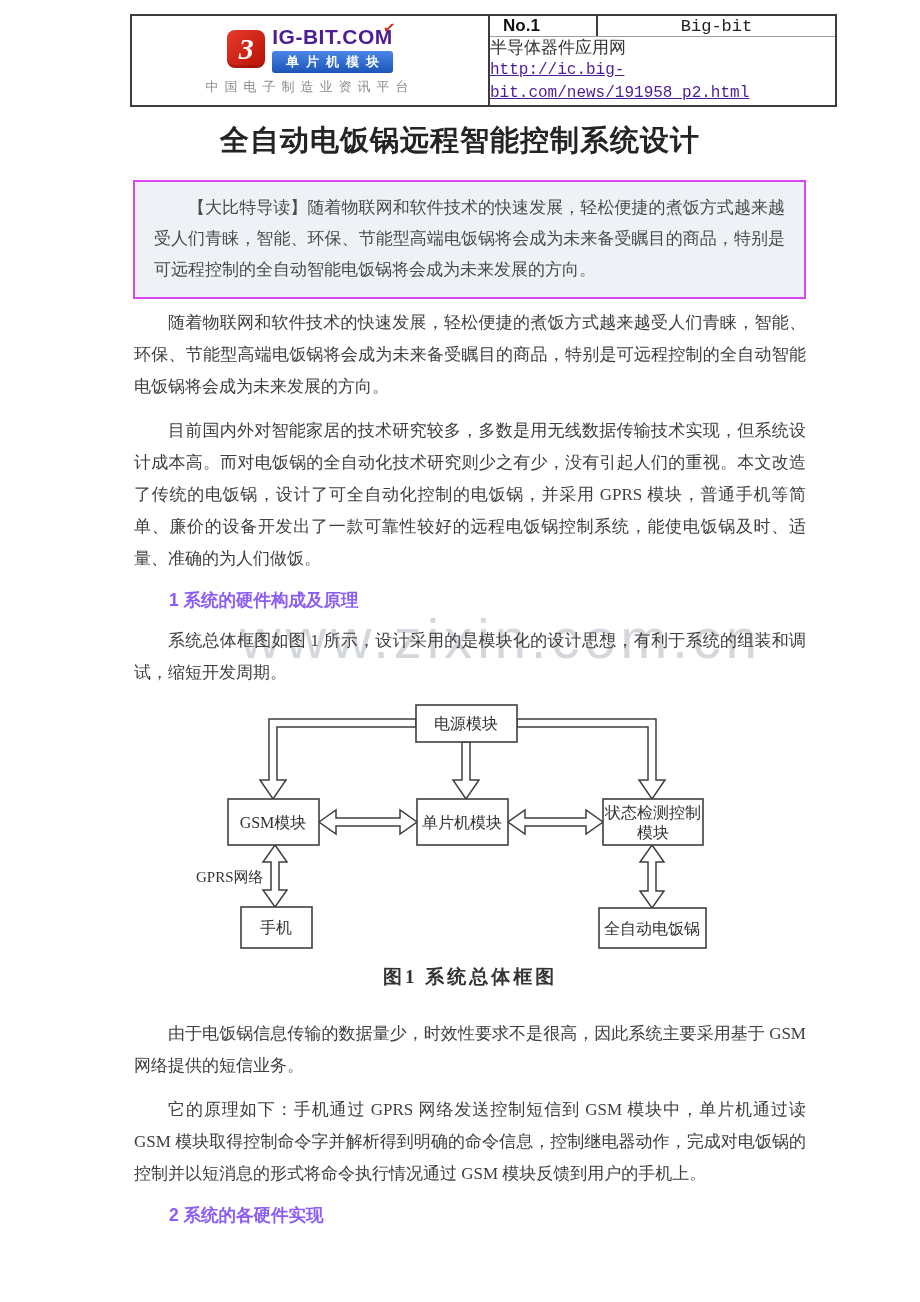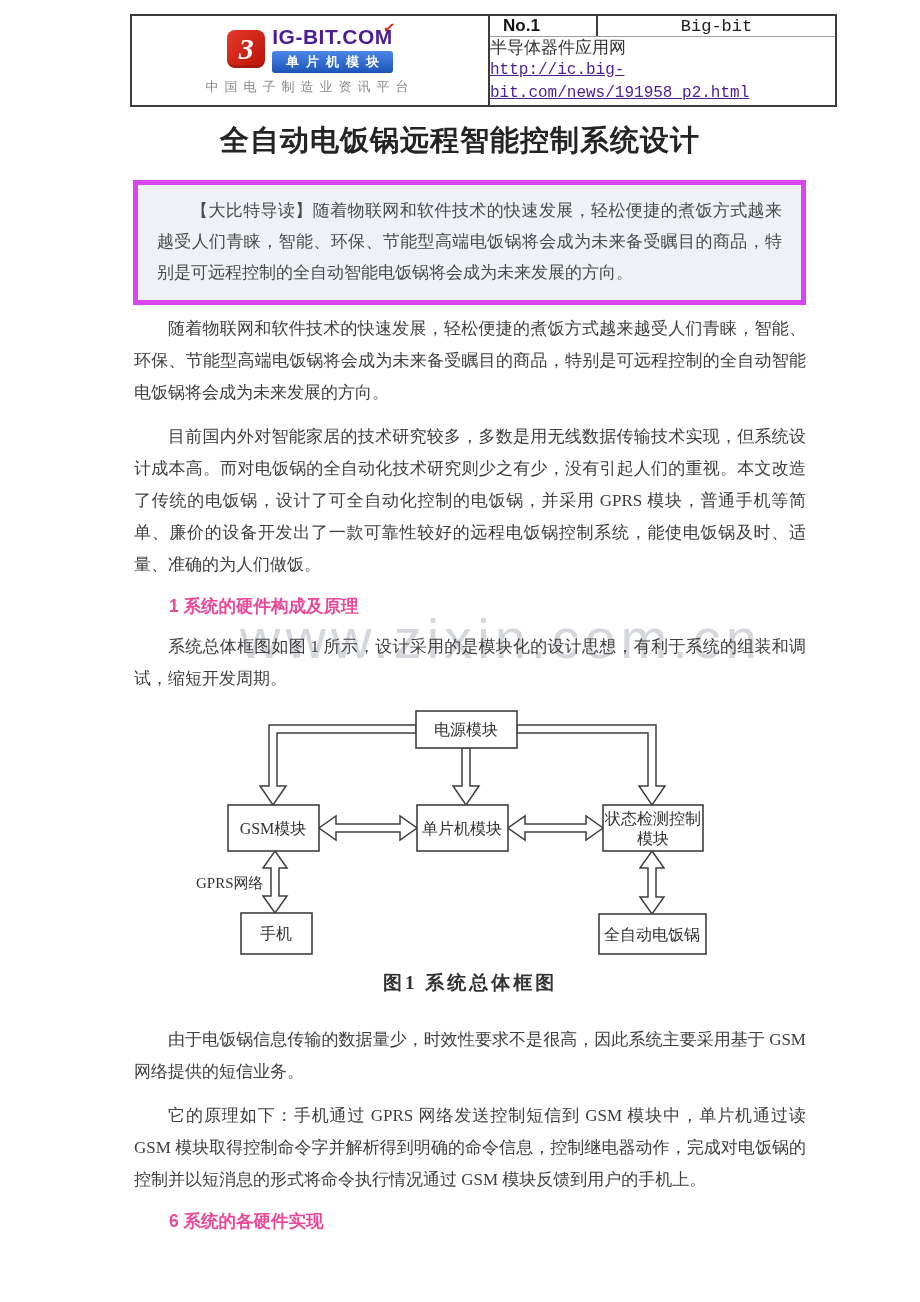--- a/index.html
+++ b/index.html
@@ -68,32 +68,32 @@
   }
 
   
   .title {
     position:relative; z-index:1; margin-top:121px; text-align:center;
     font:bold 29px "Liberation Sans","DejaVu Sans",sans-serif;
     color:#242424; letter-spacing:1px;
   }
   .intro-box {
     position:relative; z-index:1; margin:19px 0 0 133px; width:673px;
-    background:#eef2f7; border:5px solid #d946ef;
+    background:#eef2f7; border:2px solid #d946ef;
     padding:10px 19px 12px; font-size:17px; line-height:31px;
     color:#4a4a4a; text-indent:2em; text-align:justify;
   }
   .content {
     position:relative; z-index:1; margin:8px 0 0 134px; width:672px;
     font-size:17px; line-height:32px; text-align:justify;
   }
   .content p { text-indent:2em; margin-bottom:12px; }
   .section {
     font:bold 17.5px "Liberation Sans","DejaVu Sans",sans-serif;
-    color:#ec4899; text-indent:2em; margin:4px 0 12px; line-height:26px;
+    color:#8b5cf6; text-indent:2em; margin:4px 0 12px; line-height:26px;
   }
 
   
   .figure { margin-top:10px; }
   .diagram-svg { display:block; margin-left:16px; }
   .fig-caption {
     text-align:center; font:bold 19px "Liberation Serif","DejaVu Serif",serif;
     color:#333; letter-spacing:3px; margin:8px 0 28px;
   }
 
@@ -183,16 +183,16 @@
         <text class="svg-label" x="503" y="137" text-anchor="middle">模块</text>
         <text class="svg-label" x="126" y="232" text-anchor="middle">手机</text>
         <text class="svg-label" x="502" y="233" text-anchor="middle">全自动电饭锅</text>
         <text class="svg-small-label" x="46" y="181">GPRS网络</text>
       </svg>
       <div class="fig-caption">图1  系统总体框图</div>
     </div>
 
     <p>由于电饭锅信息传输的数据量少，时效性要求不是很高，因此系统主要采用基于 GSM 网络提供的短信业务。</p>
     <p>它的原理如下：手机通过 GPRS 网络发送控制短信到 GSM 模块中，单片机通过读 GSM 模块取得控制命令字并解析得到明确的命令信息，控制继电器动作，完成对电饭锅的控制并以短消息的形式将命令执行情况通过 GSM 模块反馈到用户的手机上。</p>
-    <h2 class="section">6 系统的各硬件实现</h2>
+    <h2 class="section">2 系统的各硬件实现</h2>
   </div>
 
 </div>
 
 </body></html>

